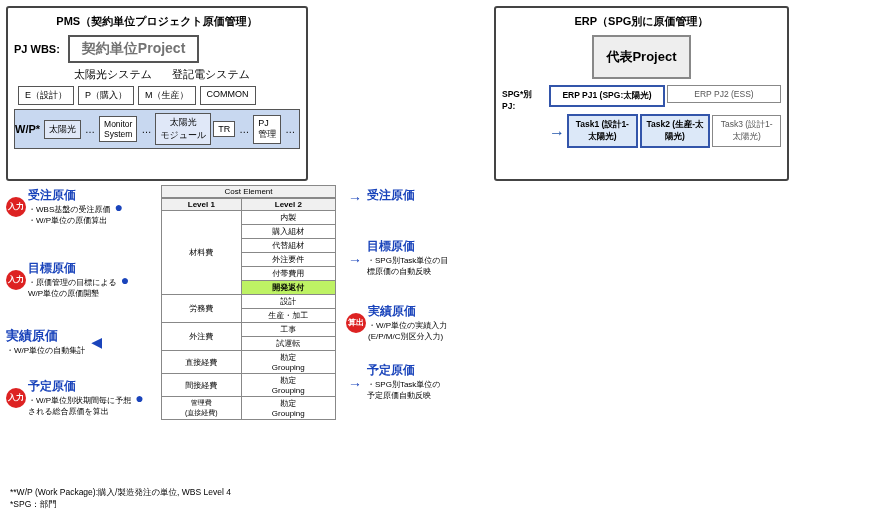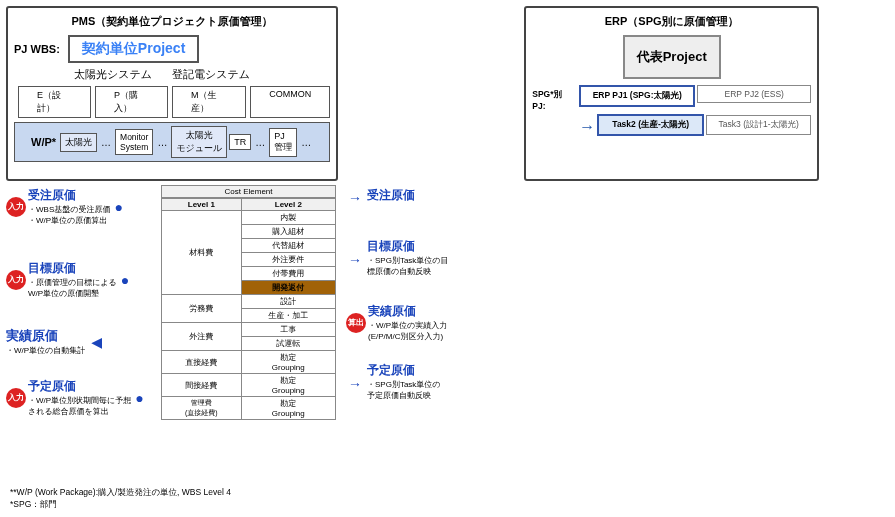--- a/index.html
+++ b/index.html
@@ -46,31 +46,31 @@
     }
     
     .epmc-row {
       display: flex;
       gap: 4px;
       margin-bottom: 4px;
       padding-left: 4px;
     }
     .epmc-box {
       border: 1px solid #555;
-      padding: 2px 18px;
+      padding: 2px 6px;
       font-size: 9px;
     }
     
     .wp-row {
       display: flex;
       align-items: center;
       gap: 2px;
       background: #c8d8f0;
       border: 1px solid #555;
-      padding: 3px 16px;
+      padding: 3px 0;
       margin-bottom: 6px;
     }
     .wp-label {
       font-weight: bold;
       font-size: 11px;
     }
     .wp-item {
       border: 1px solid #555;
       padding: 2px 4px;
       font-size: 9px;
@@ -265,38 +265,38 @@
       font-size: 8px;
     }
     .tbl-header-top {
       text-align: center;
       font-size: 8px;
       border: 1px solid #888;
       background: #f0f0f0;
       padding: 1px;
     }
 
-    .bold-item { font-weight: bold; background: #a16207; }
+    .bold-item { font-weight: bold; background: #bef264; }
 
     .pms-title { font-weight: bold; font-size: 11px; text-align: center; }
     .erp-title { font-weight: bold; font-size: 11px; text-align: center; }
   </style>
 </head>
 <body>
 
 <div class="page">
 
   <div class="main-top">
 
     <div class="pms-box">
       <div class="pms-title">PMS（契約単位プロジェクト原価管理）</div>
 
       <div class="pj-wbs-row" style="margin-top:6px;">
         <span class="pj-wbs-label">PJ WBS:</span>
-        <div class="project-box" style="font-size:14px; color:#3b82f6;">契約単位Project</div>
+        <div class="project-box" style="font-size:14px; color:#737373;">契約単位Project</div>
       </div>
 
       <div class="sub-labels">
         <span>太陽光システム</span>
         <span>登記電システム</span>
       </div>
 
       <div class="epmc-row">
         <div class="epmc-box">E（設計）</div>
         <div class="epmc-box">P（購入）</div>
@@ -335,20 +335,23 @@
         <div class="erp-pj-box-light">
           <span>ERP PJ2 (ESS)</span>
         </div>
       </div>
       <div class="erp-task-row" style="margin-top:3px;">
         <div class="task-spacer"></div>
         <div style="display:flex; align-items:center; gap:0;">
           <span class="arrow-right">→</span>
         </div>
         <div class="task-box">
+          <span>Task1 (設計1-太陽光)</span>
+        </div>
+        <div class="task-box">
           <span>Task2 (生産-太陽光)</span>
         </div>
         <div class="task-box-light">
           <span>Task3 (設計1-太陽光)</span>
         </div>
       </div>
     </div>
   </div>
 
   <div class="main-bottom">

